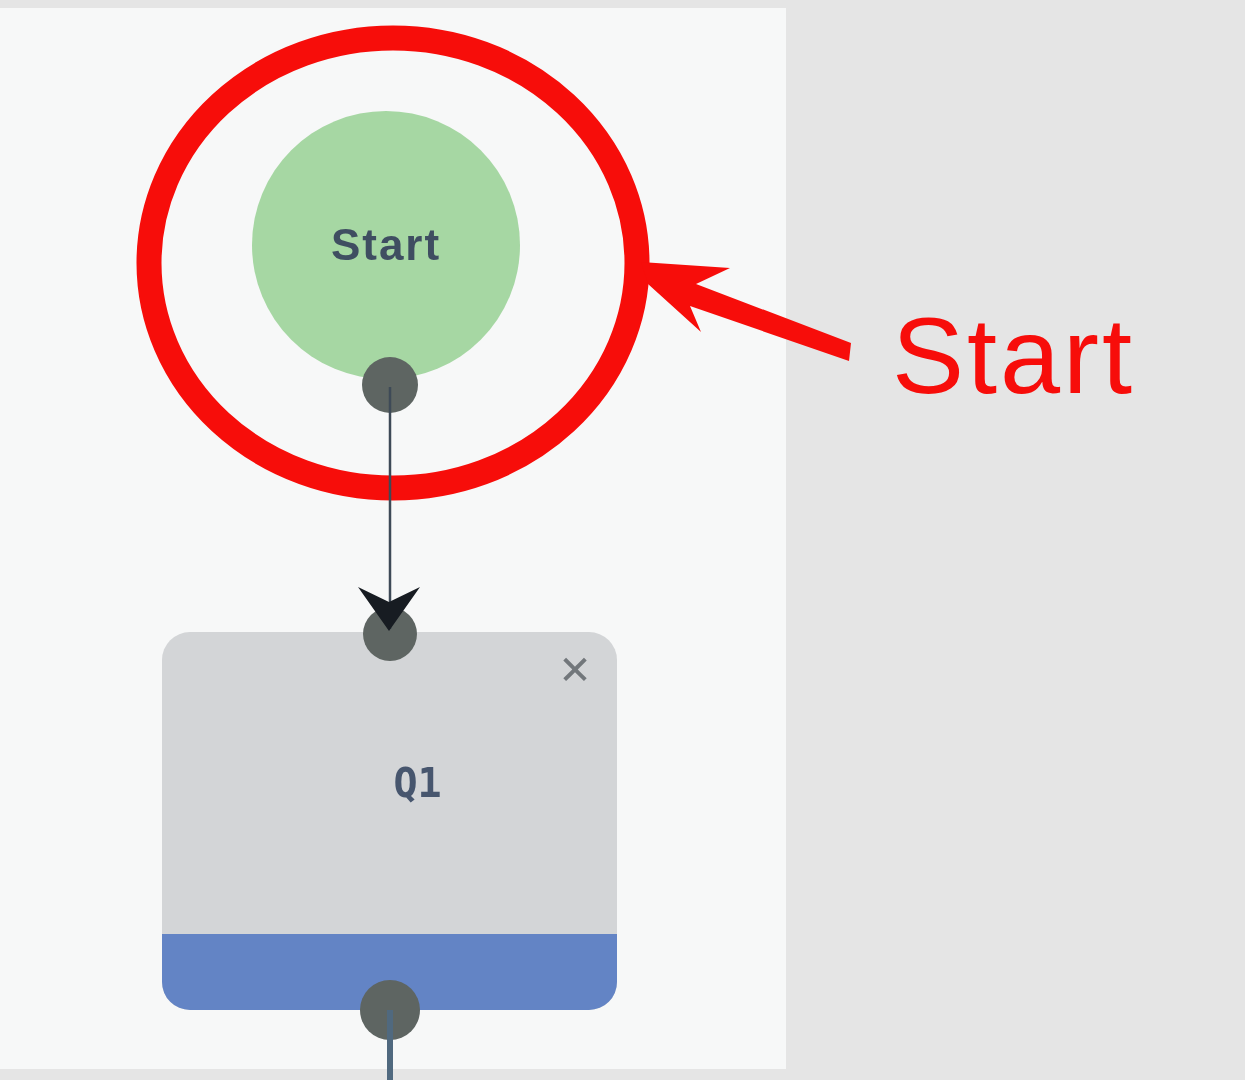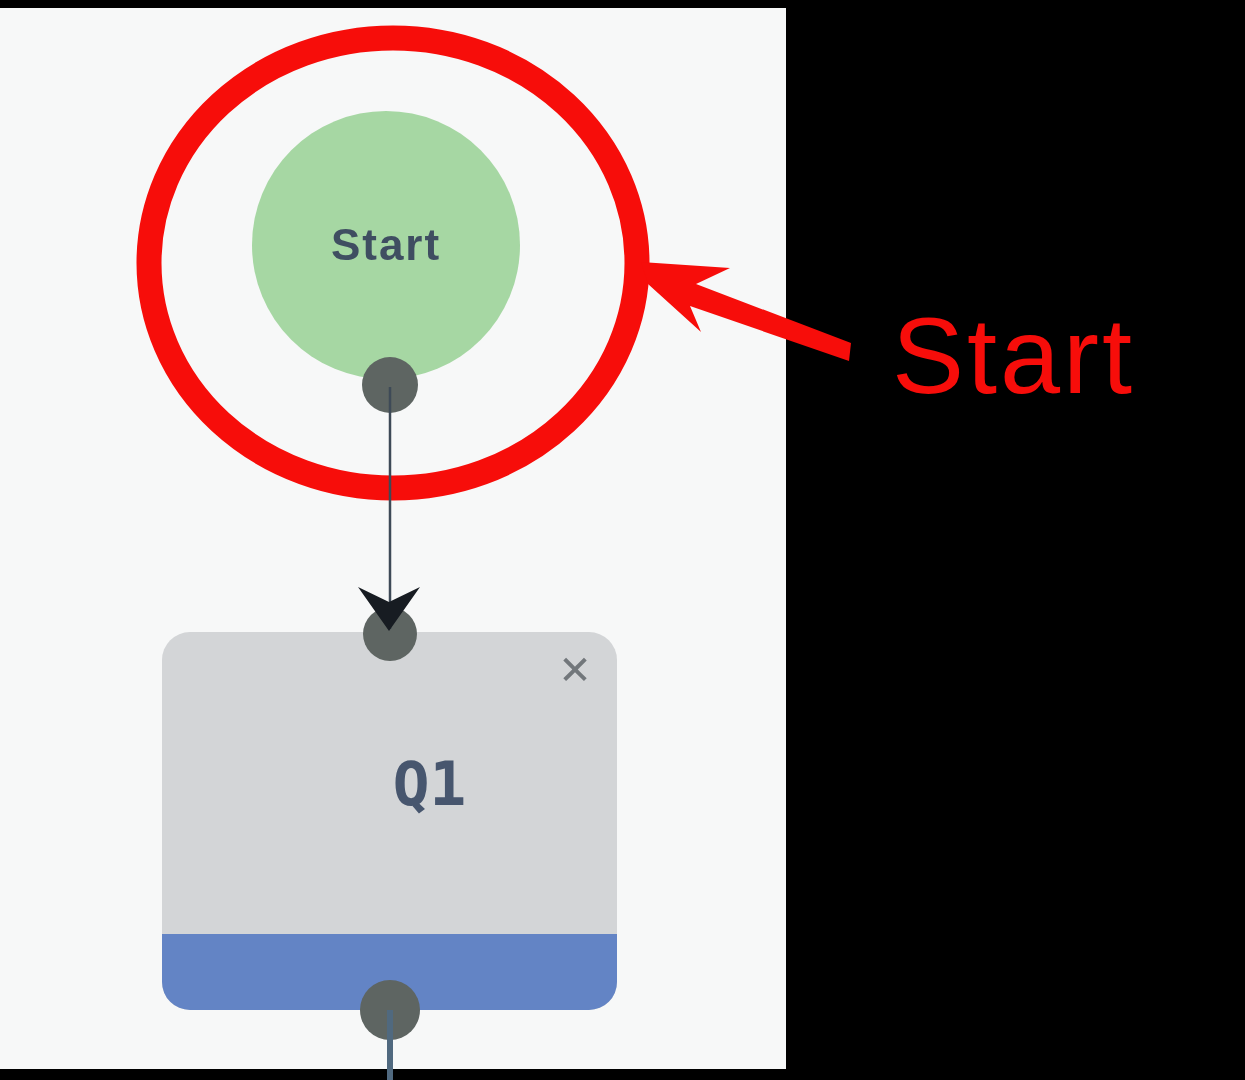--- a/index.html
+++ b/index.html
@@ -1,18 +1,18 @@
 <!DOCTYPE html>
 <html><head>
 <meta charset="utf-8">
 <style>
   html,body{margin:0;padding:0;background:#ffffff;}
   .stage{
     position:relative;width:1245px;height:1080px;overflow:hidden;
-    background:#000000;font-family:"Liberation Sans",sans-serif;
+    background:#e5e5e5;font-family:"Liberation Sans",sans-serif;
   }
   
   .canvas{
     position:absolute;left:0;top:8px;width:786px;height:1061px;
     background:#f7f8f8;
   }
   .layer{position:absolute;left:0;top:0;width:1245px;height:1080px;pointer-events:none;}
 
   
   .start-node{
@@ -32,24 +32,24 @@
 
   
   .q1-node{
     position:absolute;left:162px;top:632px;width:455px;height:378px;
     border-radius:28px;background:#d3d5d7;overflow:hidden;
   }
   .q1-node .accent{
     position:absolute;left:0;bottom:0;width:100%;height:76px;background:#6384c5;
   }
   .q1-node .label{
-    position:absolute;left:12px;top:0;width:100%;height:302px;
+    position:absolute;left:0;top:0;width:100%;height:302px;
     display:flex;align-items:center;justify-content:center;
     font-family:"DejaVu Sans Mono",monospace;font-weight:bold;
-    font-size:61px;color:#47566e;padding-left:28px;
+    font-size:40px;color:#47566e;padding-left:28px;
   }
   .q1-close{
     position:absolute;right:22px;top:18px;width:40px;height:40px;
     display:flex;align-items:center;justify-content:center;
     color:#72777b;font-size:40px;line-height:1;cursor:pointer;
     font-family:"DejaVu Sans",sans-serif;
   }
 
   
   .annot-label{

